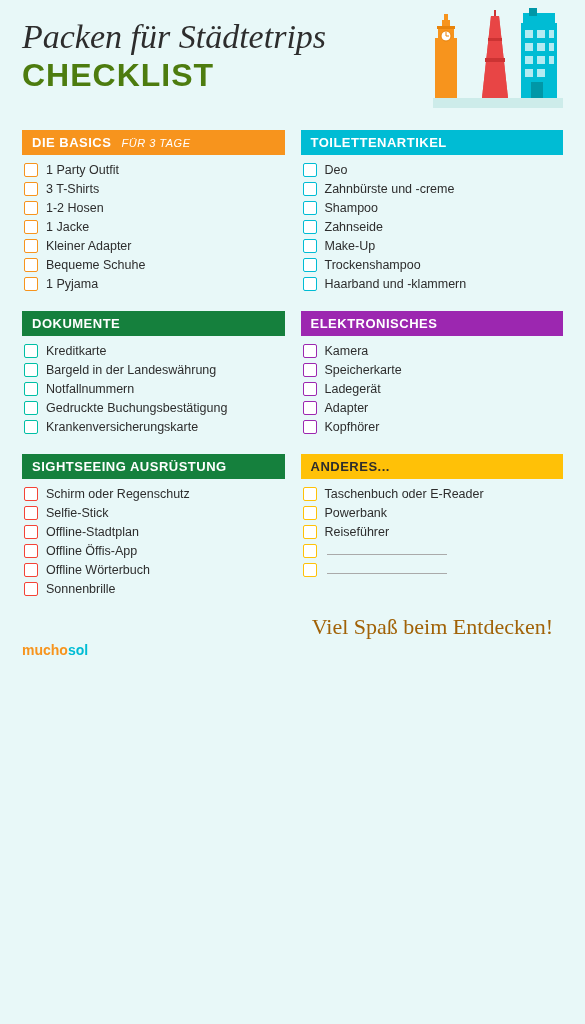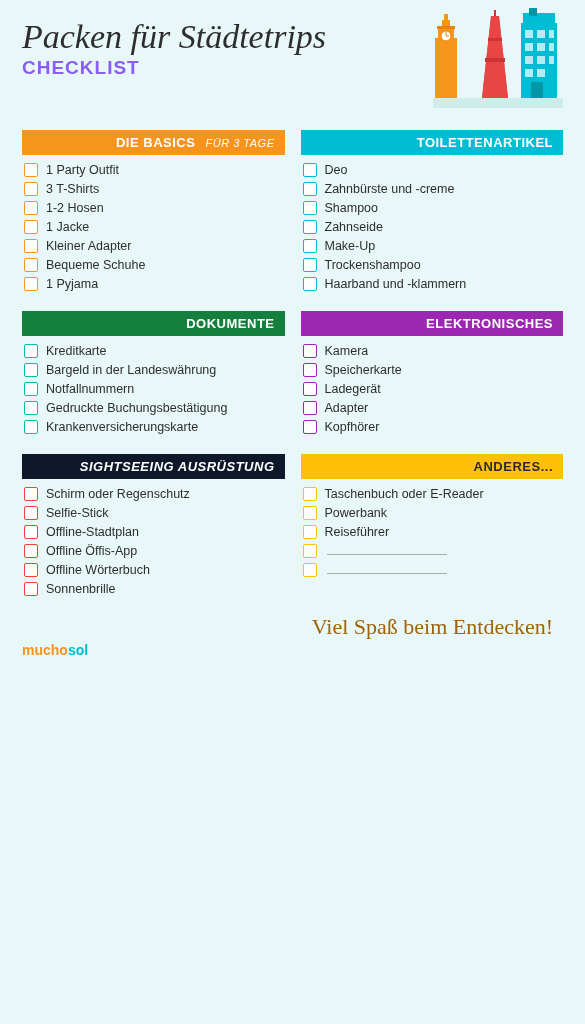--- a/index.html
+++ b/index.html
@@ -34,60 +34,59 @@
     .main-title {
       font-family: 'Georgia', serif;
       font-style: italic;
       font-size: 34px;
       color: #2d2d2d;
       line-height: 1.1;
       margin-bottom: 2px;
     }
 
     .checklist-label {
-      font-size: 19px;
+      font-size: 32px;
       font-weight: 900;
-      color: #8b5cf6;
+      color: #4d7c0f;
       letter-spacing: 1px;
       text-transform: uppercase;
     }
 
     .city-illustration {
       width: 130px;
       height: 100px;
       flex-shrink: 0;
       margin-top: -10px;
     }
 
     .content-grid {
       display: grid;
       grid-template-columns: 1fr 1fr;
       gap: 9px 16px;
       margin-top: 8px;
-      text-align: right;
     }
 
     .section-header {
       padding: 5px 10px;
       font-size: 13px;
       font-weight: 800;
       letter-spacing: 0.5px;
       text-transform: uppercase;
       margin-bottom: 8px;
       margin-top: 14px;
       display: inline-block;
       width: 100%;
       color: white;
     }
 
     .section-header.orange { background: #f7941d; }
     .section-header.cyan { background: #00bcd4; }
     .section-header.teal { background: #15803d; }
     .section-header.purple { background: #9c27b0; }
-    .section-header.red-orange { background: #0f172a; font-style: italic; }
+    .section-header.red-orange { background: #15803d; }
     .section-header.amber { background: #ffc107; color: #2d2d2d; }
 
     .section-header .sub-text {
       font-weight: 400;
       font-size: 11px;
       font-style: italic;
       color: white;
       margin-left: 6px;
     }
 

